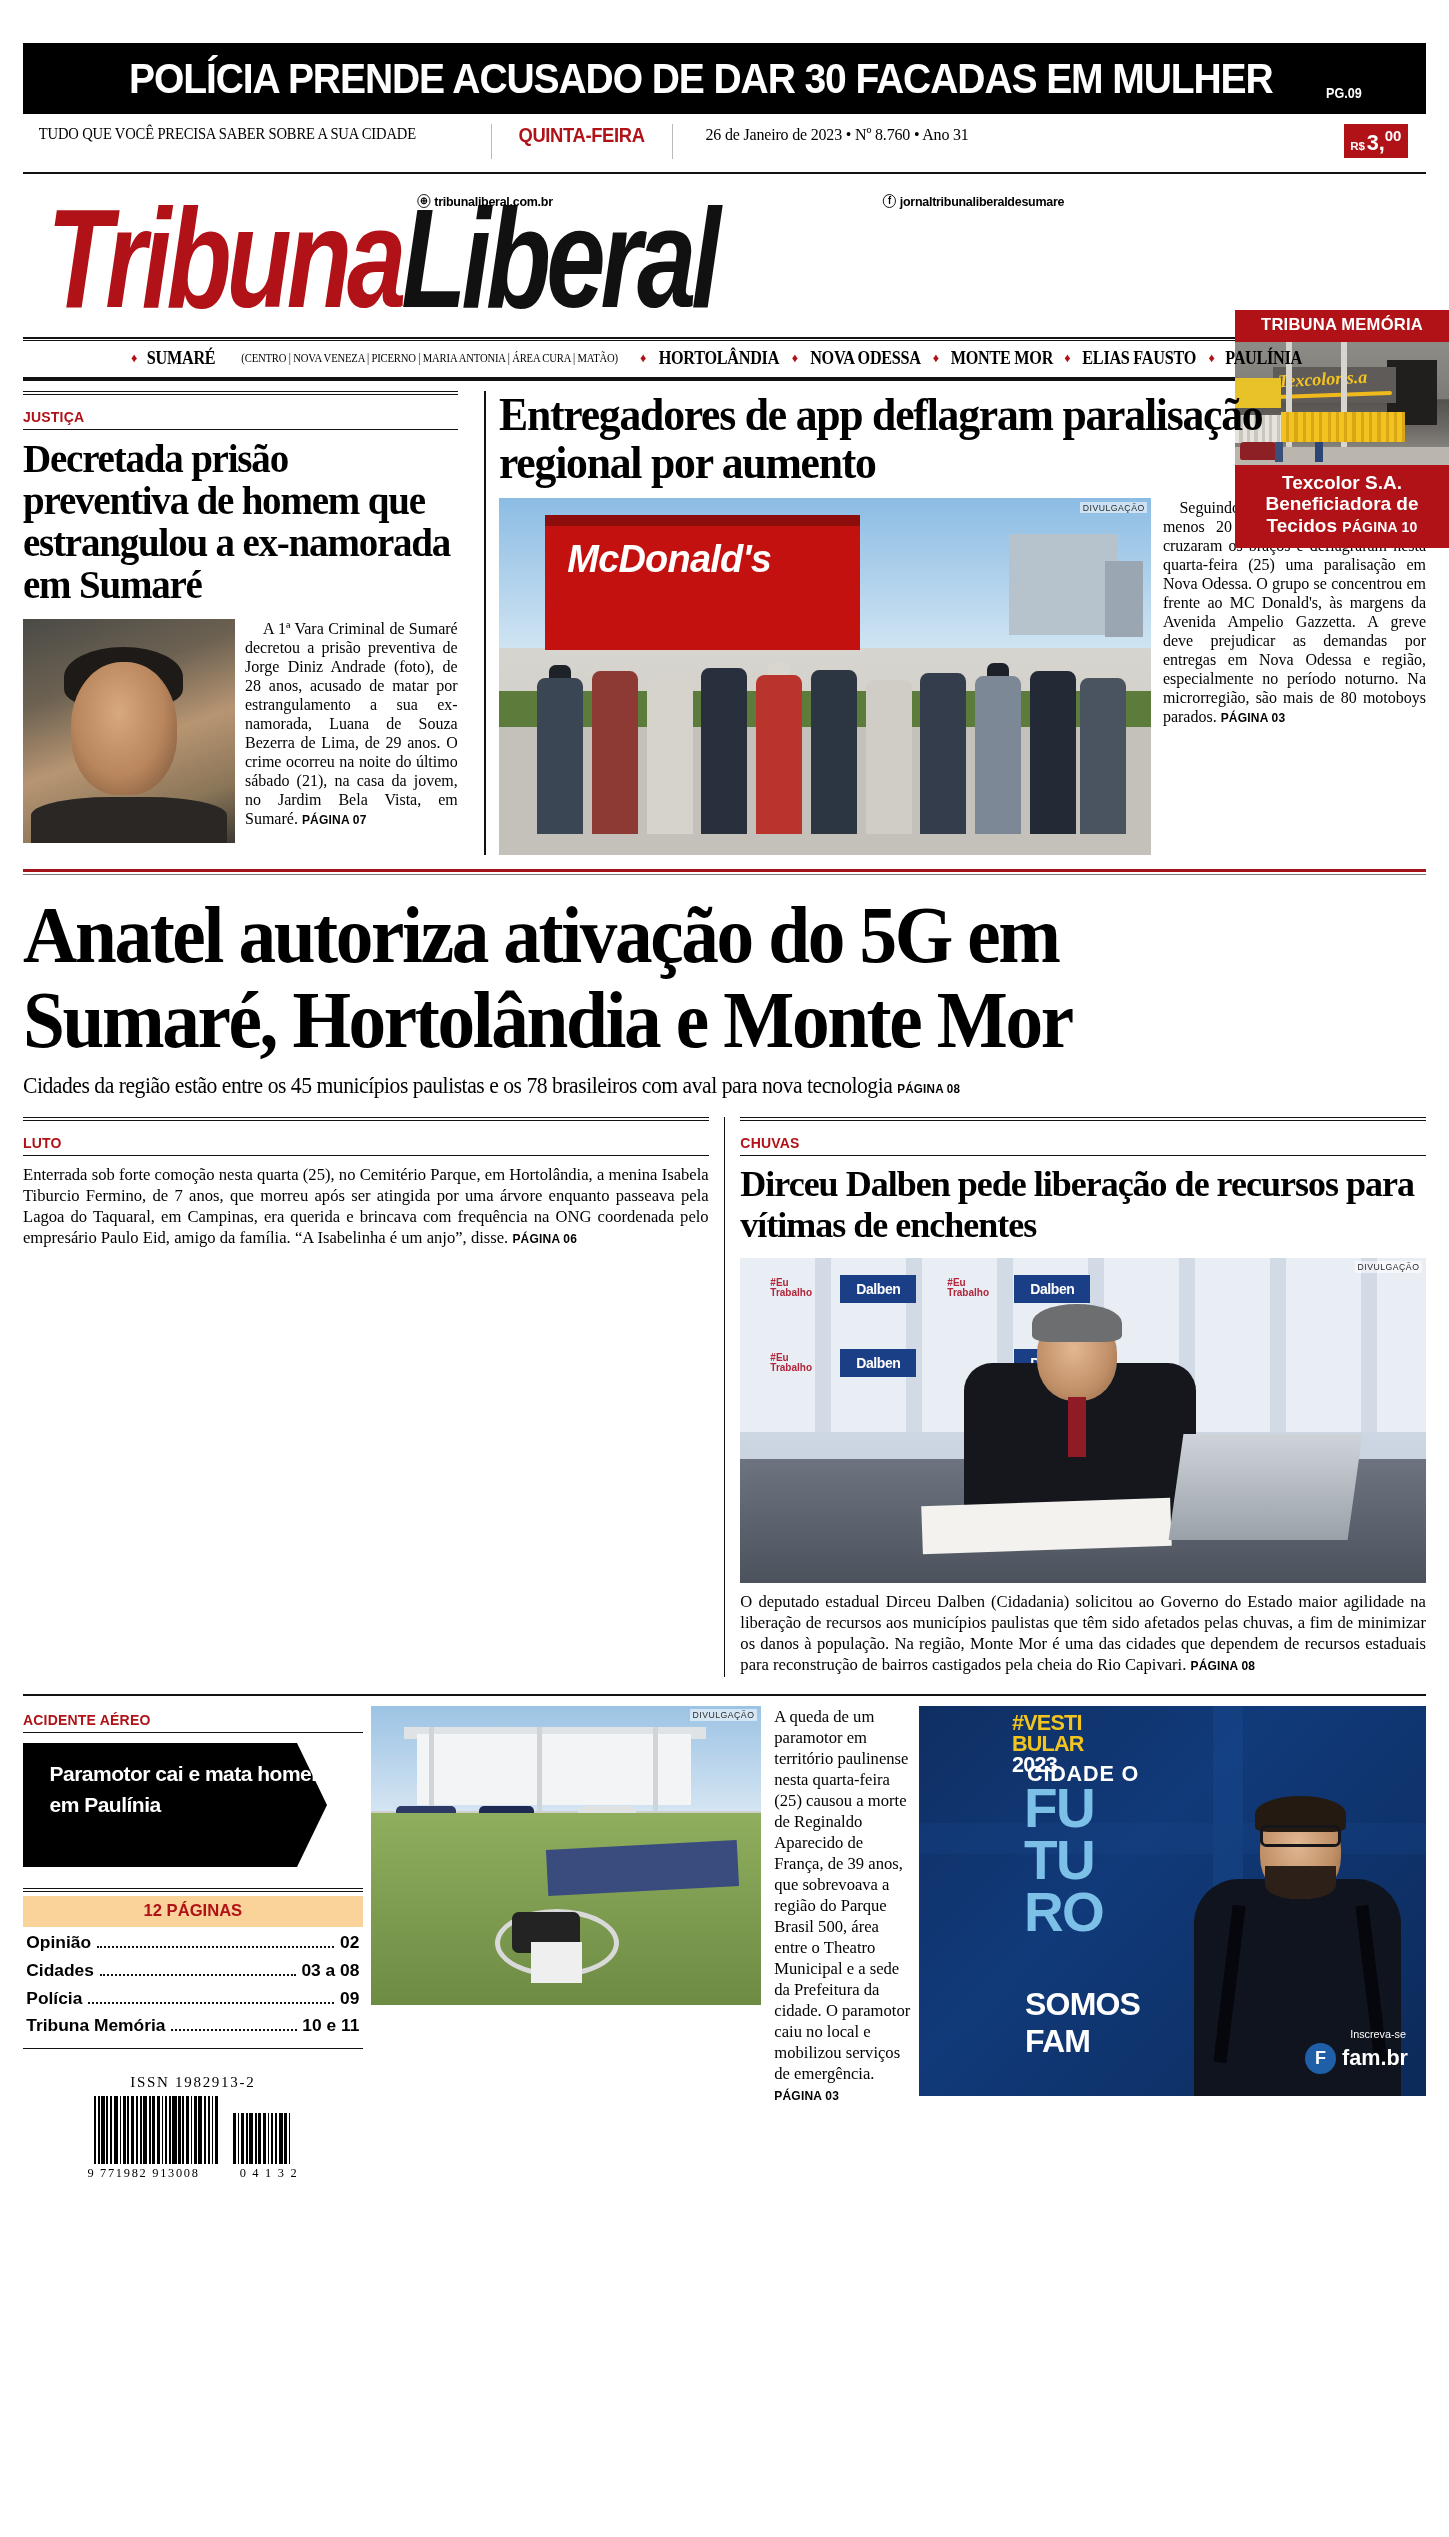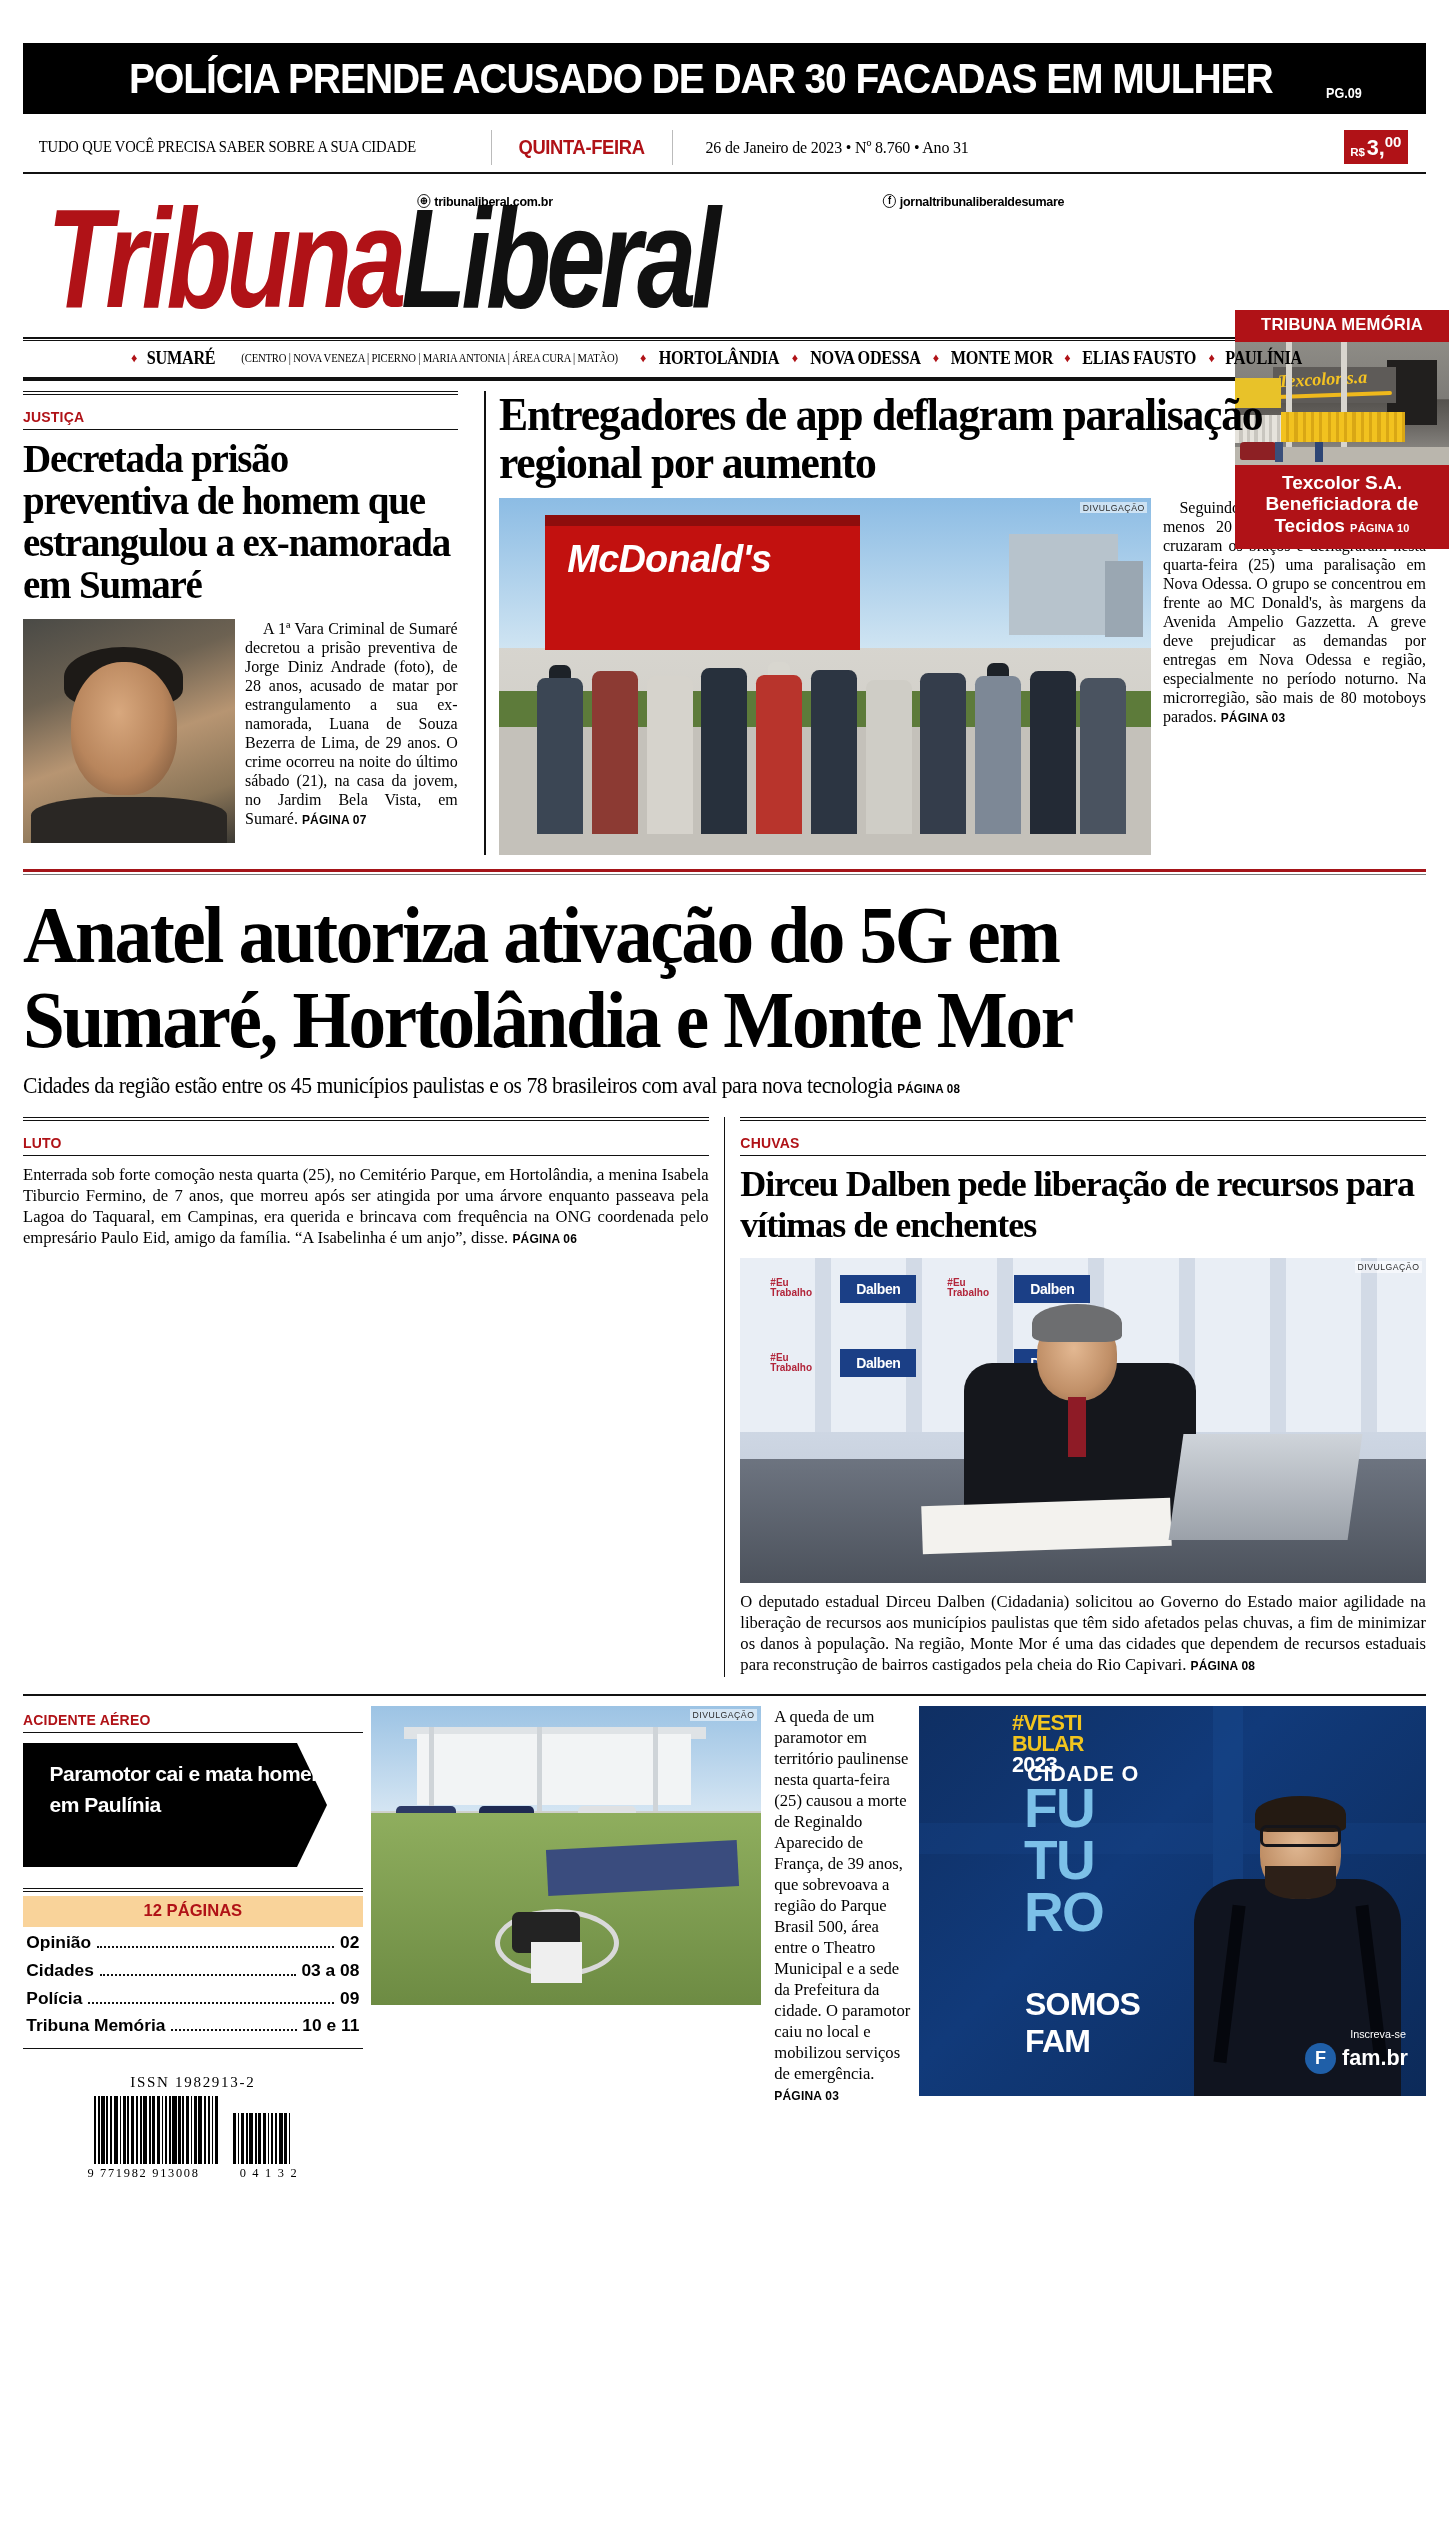--- a/index.html
+++ b/index.html
@@ -36,21 +36,21 @@
     font-weight: 700;
     font-size: 14px;
     margin-left: 8.3px;
     align-self: flex-end;
     margin-bottom: 13.3px;
     transform: scaleX(0.9);
   }
 
   
   .info-bar {
-    display: flex; align-items: center;
+    display: flex; align-items: flex-start;
     height: 46px;
     margin-top: 10px;
     position: relative;
   }
   .info-slogan {
     font-family: "Liberation Serif", serif;
     font-size: 16.6px;
     letter-spacing: -0.2px;
     transform: scaleX(0.88);
     transform-origin: left center;
@@ -168,21 +168,21 @@
   .mp-person { position: absolute; bottom: 3.3px; width: 8.3px; height: 20px; background: #3a4f7a; }
   .mp-person.p1 { left: 40px; } .mp-person.p2 { left: 80px; background:#2d4574; }
   .mp-ground { position: absolute; left: 0; right: 0; bottom: 0; height: 18px; background: #bab6ad; }
   .mp-dark { position: absolute; right: 11.6px; top: 18px; width: 50px; height: 65px; background: #211f1e; }
   .memoria-caption {
     background: #b01217; color: #fff;
     font-family: "Liberation Sans", sans-serif;
     font-weight: 700; font-size: 19px; line-height: 21.6px;
     text-align: center; padding: 6.6px 5px 10px;
   }
-  .memoria-caption .pg { font-size: 11px; letter-spacing: 0.2px; }
+  .memoria-caption .pg { font-size: 14px; letter-spacing: 0.2px; }
 
   
   .rule-dbl { border-top: 2.5px solid #111; border-bottom: 0.8px solid #111; height: 4.1px; margin-top: 5px; }
   .citybar {
     display: flex; align-items: center; justify-content: center;
     gap: 5.8px; padding: 7.5px 0 7.5px;
     font-family: "Liberation Serif", serif;
     white-space: nowrap;
   }
   .citybar .dia { color: #b01217; font-size: 12.4px; }

